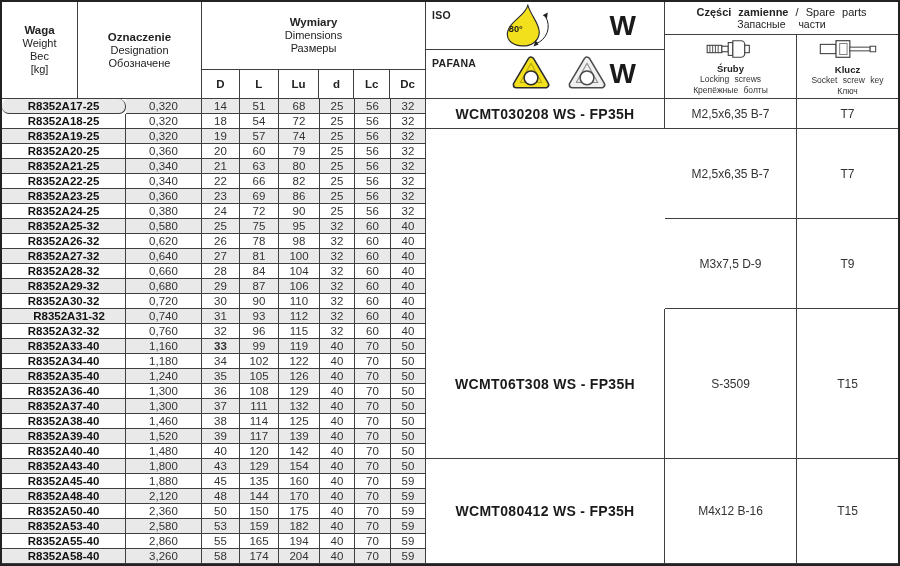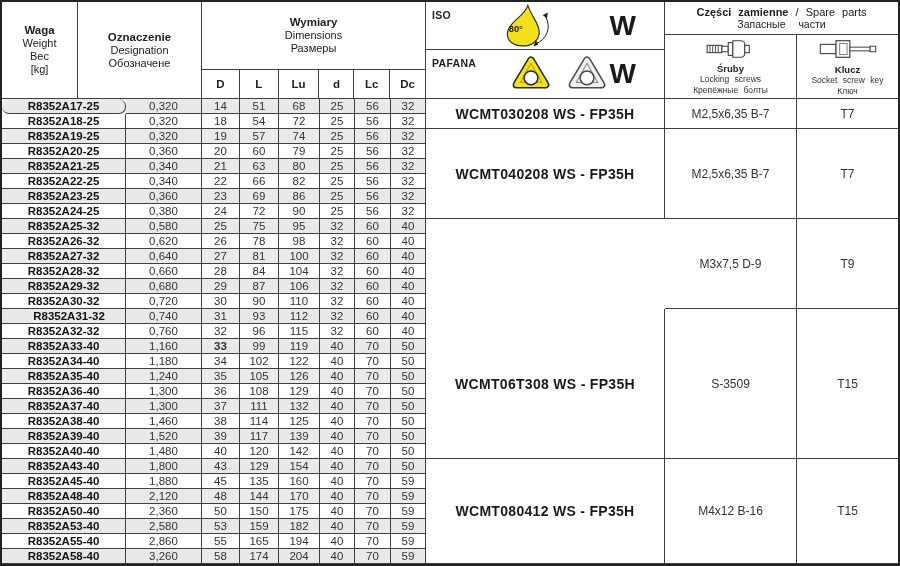--- a/index.html
+++ b/index.html
@@ -401,21 +401,20 @@
         <div class="cell c1 odd" style="grid-area: 31 / 2;">3,260</div>
         <div class="cell c2 odd" style="grid-area: 31 / 3;">58</div>
         <div class="cell c3 odd" style="grid-area: 31 / 4;">174</div>
         <div class="cell c4 odd" style="grid-area: 31 / 5;">204</div>
         <div class="cell c5 odd" style="grid-area: 31 / 6;">40</div>
         <div class="cell c6 odd" style="grid-area: 31 / 7;">70</div>
         <div class="cell c7 odd" style="grid-area: 31 / 8;">59</div>
         <div class="gcell ginsert" style="grid-area: 1 / 9 / span 2;">WCMT030208 WS - FP35H</div>
         <div class="gcell gscrew" style="grid-area: 1 / 10 / span 2;">M2,5x6,35 B-7</div>
         <div class="gcell gkey" style="grid-area: 1 / 11 / span 2;">T7</div>
-        <div class="gcell ginsert" style="grid-area: 3 / 9 / span 6;">WCMT040208 WS - FP35H</div>
         <div class="gcell gscrew" style="grid-area: 3 / 10 / span 6;">M2,5x6,35 B-7</div>
         <div class="gcell gkey" style="grid-area: 3 / 11 / span 6;">T7</div>
         <div class="gcell gscrew" style="grid-area: 9 / 10 / span 6;">M3x7,5 D-9</div>
         <div class="gcell gkey" style="grid-area: 9 / 11 / span 6;">T9</div>
         <div class="gcell ginsert" style="grid-area: 15 / 9 / span 10;">WCMT06T308 WS - FP35H</div>
         <div class="gcell gscrew" style="grid-area: 15 / 10 / span 10;">S-3509</div>
         <div class="gcell gkey" style="grid-area: 15 / 11 / span 10;">T15</div>
         <div class="gcell ginsert" style="grid-area: 25 / 9 / span 7;">WCMT080412 WS - FP35H</div>
         <div class="gcell gscrew" style="grid-area: 25 / 10 / span 7;">M4x12 B-16</div>
         <div class="gcell gkey" style="grid-area: 25 / 11 / span 7;">T15</div>

